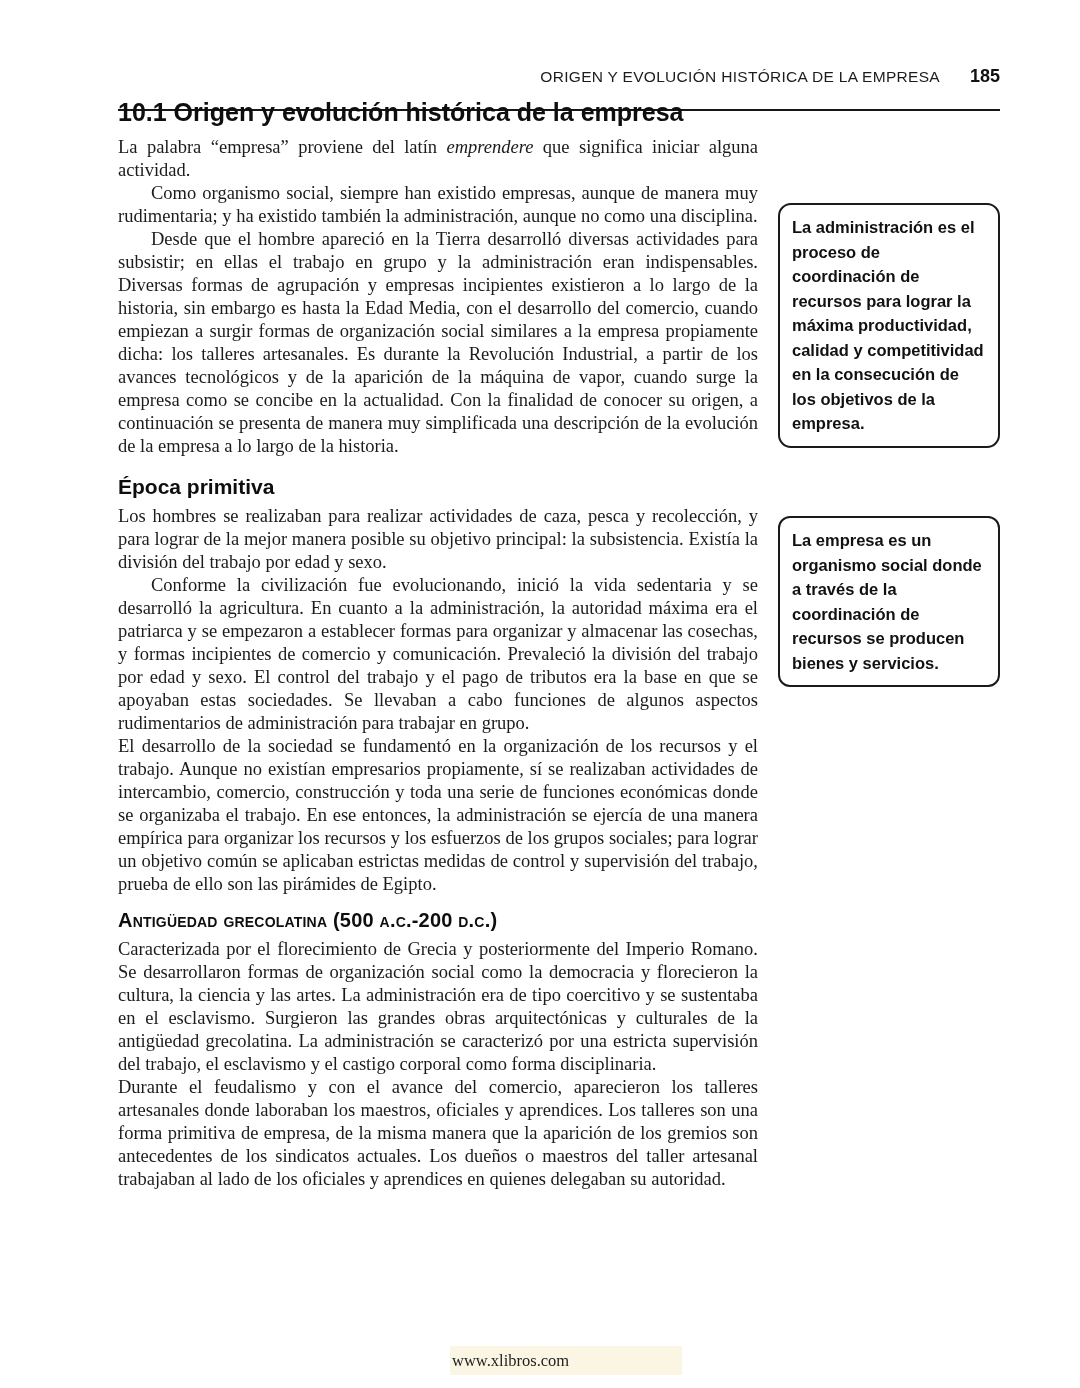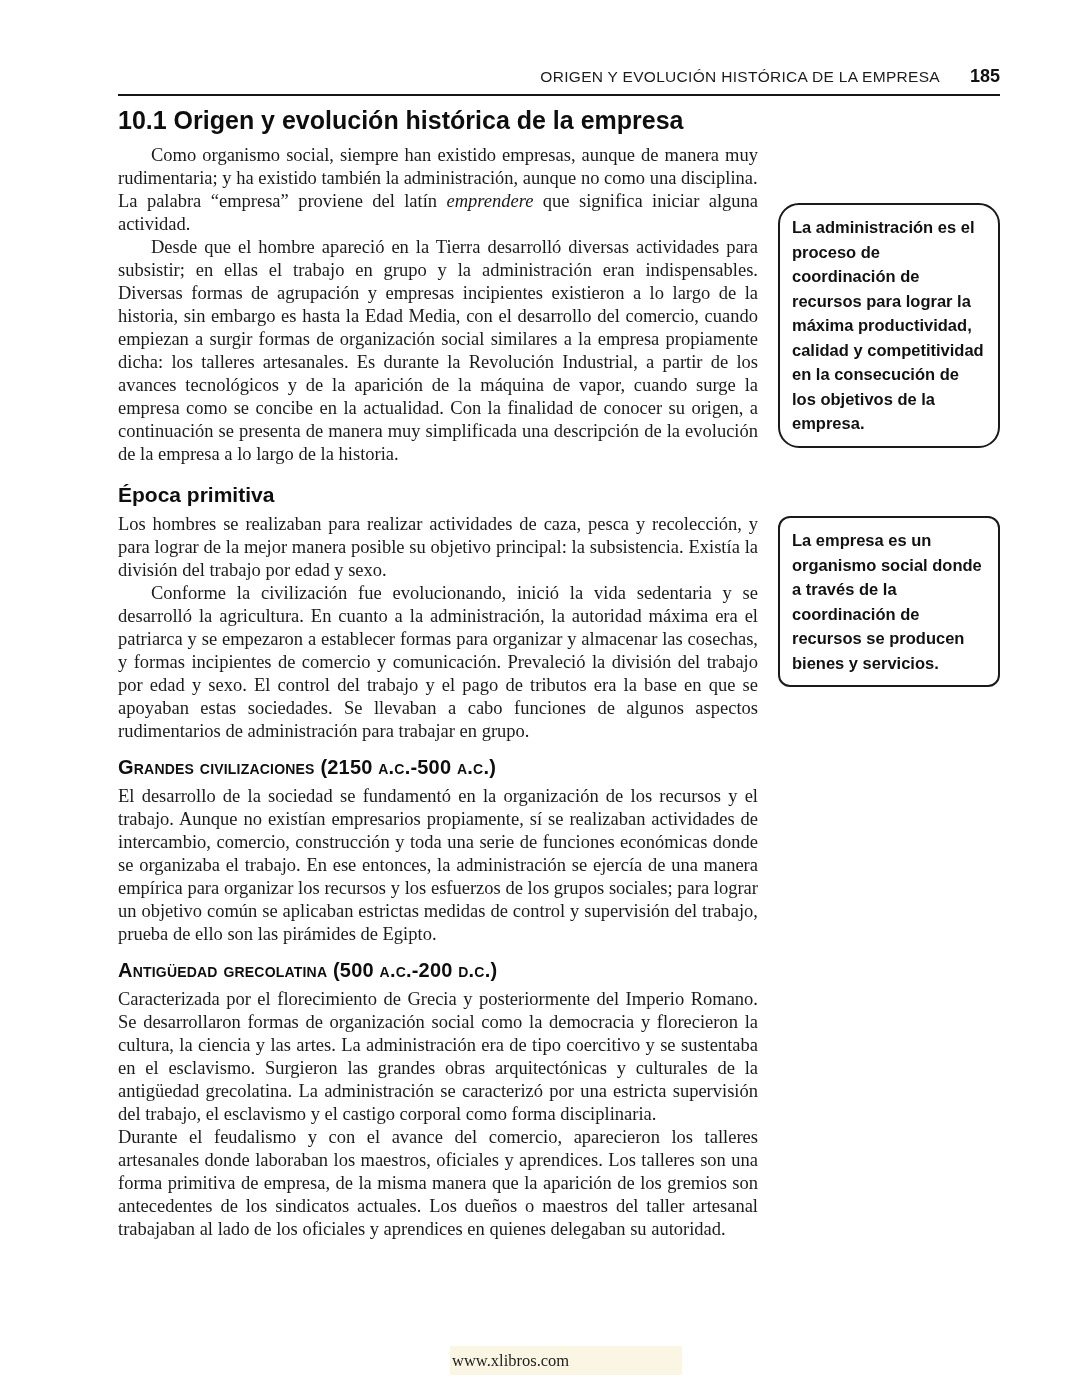--- a/index.html
+++ b/index.html
@@ -7,34 +7,34 @@
     width:1080px;height:1388px;position:relative;
     background:#ffffff;
     font-family:"Liberation Serif", serif;
     color:#1b1b1b;
     overflow:hidden;
   }
   
   .header-row{
     position:absolute;left:118px;top:66px;width:882px;
     border-bottom:2px solid #161616;
-    padding-bottom:7px;
+    padding-bottom:22px;
     text-align:right;
     font-family:"Liberation Sans", sans-serif;
     white-space:nowrap;
   }
   .running-title{
     font-size:15.5px;color:#1c1c1c;letter-spacing:.3px;
   }
   .page-number{
     font-size:18px;font-weight:bold;color:#111;margin-left:30px;
   }
   
   .main-col{
-    position:absolute;left:118px;top:106px;width:640px;
+    position:absolute;left:118px;top:98px;width:640px;
   }
   h1.section-title{
     font-family:"Liberation Sans", sans-serif;
     font-size:25px;font-weight:bold;color:#0e0e0e;
     margin:0 0 9px 0;line-height:1.15;
   }
   p.para{
     margin:0;font-size:18.5px;line-height:23px;
     text-align:justify;color:#1b1b1b;
   }
@@ -54,21 +54,21 @@
   
   .margin-note{
     position:absolute;left:778px;width:222px;
     box-sizing:border-box;
     border:2px solid #1a1a1a;border-radius:13px;
     padding:10px 12px;
     font-family:"Liberation Sans", sans-serif;
     font-size:16.5px;font-weight:bold;line-height:24.5px;
     color:#111;background:#ffffff;
   }
-  .margin-note.note-1{top:203px;border-radius:21px;}
+  .margin-note.note-1{top:203px;}
   .margin-note.note-2{top:516px;border-radius:12px;}
   
   .footer-band{
     position:absolute;left:450px;top:1346px;width:232px;height:29px;
     background:#fbf6e3;
   }
   .footer-url{
     font-family:"Liberation Serif", serif;
     font-size:16.5px;color:#1d1d1d;line-height:29px;
     padding-left:2px;display:block;
@@ -78,31 +78,30 @@
 <body>
 
 <div class="header-row">
   <span class="running-title">ORIGEN Y EVOLUCIÓN HISTÓRICA DE LA EMPRESA</span><span class="page-number">185</span>
 </div>
 
 <div class="main-col">
 
   <h1 class="section-title">10.1 Origen y evolución histórica de la empresa</h1>
 
+  <p class="para"><span>La palabra “empresa” proviene del latín </span><span class="italic">emprendere</span><span> que significa iniciar alguna actividad.</span></p>
+
   <p class="para para-indent">Como organismo social, siempre han existido empresas, aunque de manera muy rudimentaria; y ha existido también la administración, aunque no como una disciplina.</p>
-
-  <p class="para"><span>La palabra “empresa” proviene del latín </span><span class="italic">emprendere</span><span> que significa iniciar alguna actividad.</span></p>
 
   <p class="para para-indent">Desde que el hombre apareció en la Tierra desarrolló diversas actividades para subsistir; en ellas el trabajo en grupo y la administración eran indispensables. Diversas formas de agrupación y empresas incipientes existieron a lo largo de la historia, sin embargo es hasta la Edad Media, con el desarrollo del comercio, cuando empiezan a surgir formas de organización social similares a la empresa propiamente dicha: los talleres artesanales. Es durante la Revolución Industrial, a partir de los avances tecnológicos y de la aparición de la máquina de vapor, cuando surge la empresa como se concibe en la actualidad. Con la finalidad de conocer su origen, a continuación se presenta de manera muy simplificada una descripción de la evolución de la empresa a lo largo de la historia.</p>
 
   <h2 class="sub-heading">Época primitiva</h2>
   <p class="para">Los hombres se realizaban para realizar actividades de caza, pesca y recolección, y para lograr de la mejor manera posible su objetivo principal: la subsistencia. Existía la división del trabajo por edad y sexo.</p>
   <p class="para para-indent">Conforme la civilización fue evolucionando, inició la vida sedentaria y se desarrolló la agricultura. En cuanto a la administración, la autoridad máxima era el patriarca y se empezaron a establecer formas para organizar y almacenar las cosechas, y formas incipientes de comercio y comunicación. Prevaleció la división del trabajo por edad y sexo. El control del trabajo y el pago de tributos era la base en que se apoyaban estas sociedades. Se llevaban a cabo funciones de algunos aspectos rudimentarios de administración para trabajar en grupo.</p>
 
-  <h3 class="smallcaps-heading">Grandes civilizaciones (2150 a.c.-500 a.c.)</h3>
   <p class="para">El desarrollo de la sociedad se fundamentó en la organización de los recursos y el trabajo. Aunque no existían empresarios propiamente, sí se realizaban actividades de intercambio, comercio, construcción y toda una serie de funciones económicas donde se organizaba el trabajo. En ese entonces, la administración se ejercía de una manera empírica para organizar los recursos y los esfuerzos de los grupos sociales; para lograr un objetivo común se aplicaban estrictas medidas de control y supervisión del trabajo, prueba de ello son las pirámides de Egipto.</p>
 
   <h3 class="smallcaps-heading">Antigüedad grecolatina (500 a.c.-200 d.c.)</h3>
   <p class="para">Caracterizada por el florecimiento de Grecia y posteriormente del Imperio Romano. Se desarrollaron formas de organización social como la democracia y florecieron la cultura, la ciencia y las artes. La administración era de tipo coercitivo y se sustentaba en el esclavismo. Surgieron las grandes obras arquitectónicas y culturales de la antigüedad grecolatina. La administración se caracterizó por una estricta supervisión del trabajo, el esclavismo y el castigo corporal como forma disciplinaria.</p>
 
   <p class="para">Durante el feudalismo y con el avance del comercio, aparecieron los talleres artesanales donde laboraban los maestros, oficiales y aprendices. Los talleres son una forma primitiva de empresa, de la misma manera que la aparición de los gremios son antecedentes de los sindicatos actuales. Los dueños o maestros del taller artesanal trabajaban al lado de los oficiales y aprendices en quienes delegaban su autoridad.</p>
 
 </div>
 
 <div class="margin-note note-1">La administración es el proceso de coordinación de recursos para lograr la máxima productividad, calidad y competitividad en la consecución de los objetivos de la empresa.</div>

